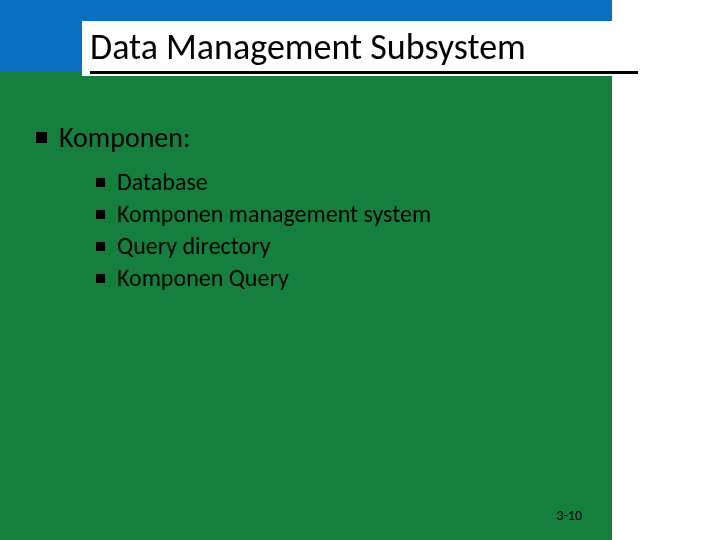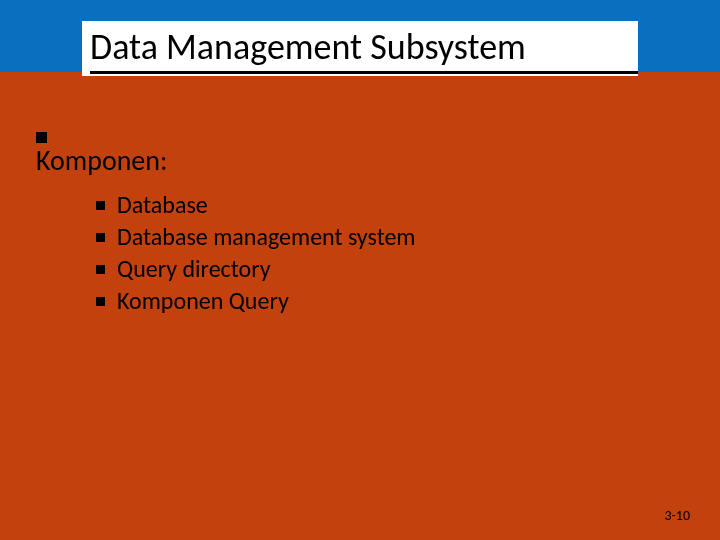--- a/index.html
+++ b/index.html
@@ -1,21 +1,21 @@
 <!DOCTYPE html>
 <html><head>
 <meta charset="utf-8">
 <style>
   * { margin: 0; padding: 0; box-sizing: border-box; }
   html, body { width: 720px; height: 540px; overflow: hidden; font-family: Calibri, "Segoe UI", Arial, sans-serif; background: #fff; }
   .slide {
-    width: 720px;
+    width: 612px;
     height: 540px;
     position: relative;
-    background: #c2410c;
+    background: #15803d;
   }
   .blue-strip {
     position: absolute;
     top: 0; left: 0;
     width: 100%;
     height: 72px;
     background: #0b6fbf;
   }
   .title-box {
     position: absolute;
@@ -41,21 +41,20 @@
   .body-area {
     position: absolute;
     top: 120px;
     left: 36px;
     width: 640px;
   }
   .lvl1 {
     display: flex;
     align-items: flex-start;
     margin-bottom: 12px;
-    flex-direction: column;
   }
   .lvl1 .bullet {
     width: 11px; height: 11px;
     background: #000;
     margin-top: 12px;
     margin-right: 12px;
     flex: 0 0 auto;
   }
   .lvl1 .text {
     font-size: 28px;
@@ -106,21 +105,21 @@
       <div class="bullet"></div>
       <div class="text">Komponen:</div>
     </div>
     <div class="sublist">
       <div class="lvl2">
         <div class="bullet"></div>
         <div class="text">Database</div>
       </div>
       <div class="lvl2">
         <div class="bullet"></div>
-        <div class="text">Database management system</div>
+        <div class="text">Komponen management system</div>
       </div>
       <div class="lvl2">
         <div class="bullet"></div>
         <div class="text">Query directory</div>
       </div>
       <div class="lvl2">
         <div class="bullet"></div>
         <div class="text">Komponen Query</div>
       </div>
     </div>

